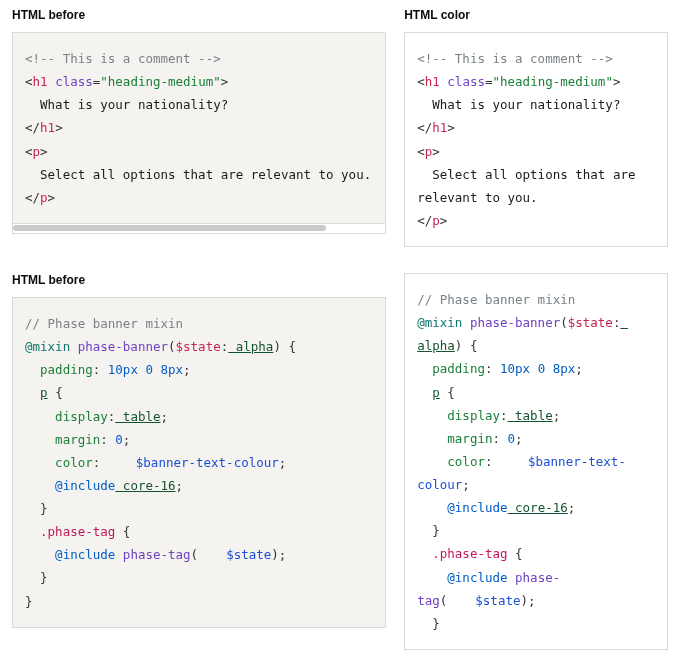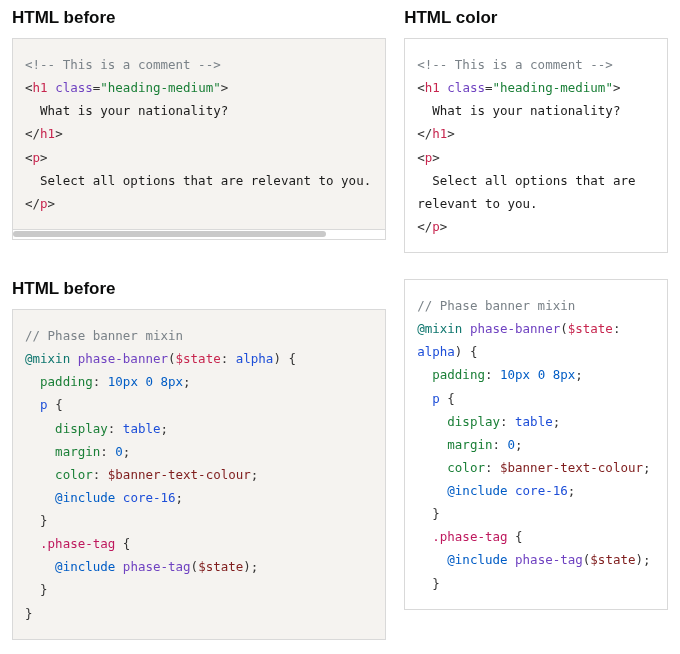--- a/index.html
+++ b/index.html
@@ -10,21 +10,21 @@
   padding: 0;
 }
 .grid {
   display: grid;
   grid-template-columns: 1fr 1fr;
   gap: 0 18px;
   padding: 8px 12px 12px 12px;
 }
 .col { display: flex; flex-direction: column; }
 .heading {
-  font-size: 17px;
+  font-size: 12px;
   font-weight: 700;
   color: #0b0c0c;
   margin: 0 0 10px 0;
 }
 .codebox {
   border: 1px solid #d9d9d9;
   padding: 14px 14px 14px 12px;
   font-family: ui-monospace, SFMono-Regular, Menlo, Consolas, monospace;
   font-size: 12.5px;
   line-height: 1.85;
@@ -62,24 +62,24 @@
 .c-comment { color: #7a8288; }
 .c-tag { color: #c7254e; }
 .c-punct { color: #333; }
 .c-attr { color: #6f42c1; }
 .c-op { color: #333; }
 .c-str { color: #1a7f37; }
 .c-text { color: #1b1b1b; }
 .c-atword { color: #0f766e; }
 .c-mixname { color: #6f42c1; }
 .c-var { color: #c7254e; }
-.c-varuse { color: #7f1d1d; }
+.c-varuse { color: #1d4ed8; margin-left: 28px; }
 .c-prop { color: #1a7f37; }
 .c-num { color: #005cc5; }
-.c-sel { color: #1d4ed8; }
+.c-sel { color: #14532d; text-decoration: underline; }
 .c-class { color: #be185d; }
 .c-include { color: #005cc5; }
 .c-callname { color: #6f42c1; }
 </style>
 </head>
 <body>
 
 <div class="grid">
 
   <div class="col">

